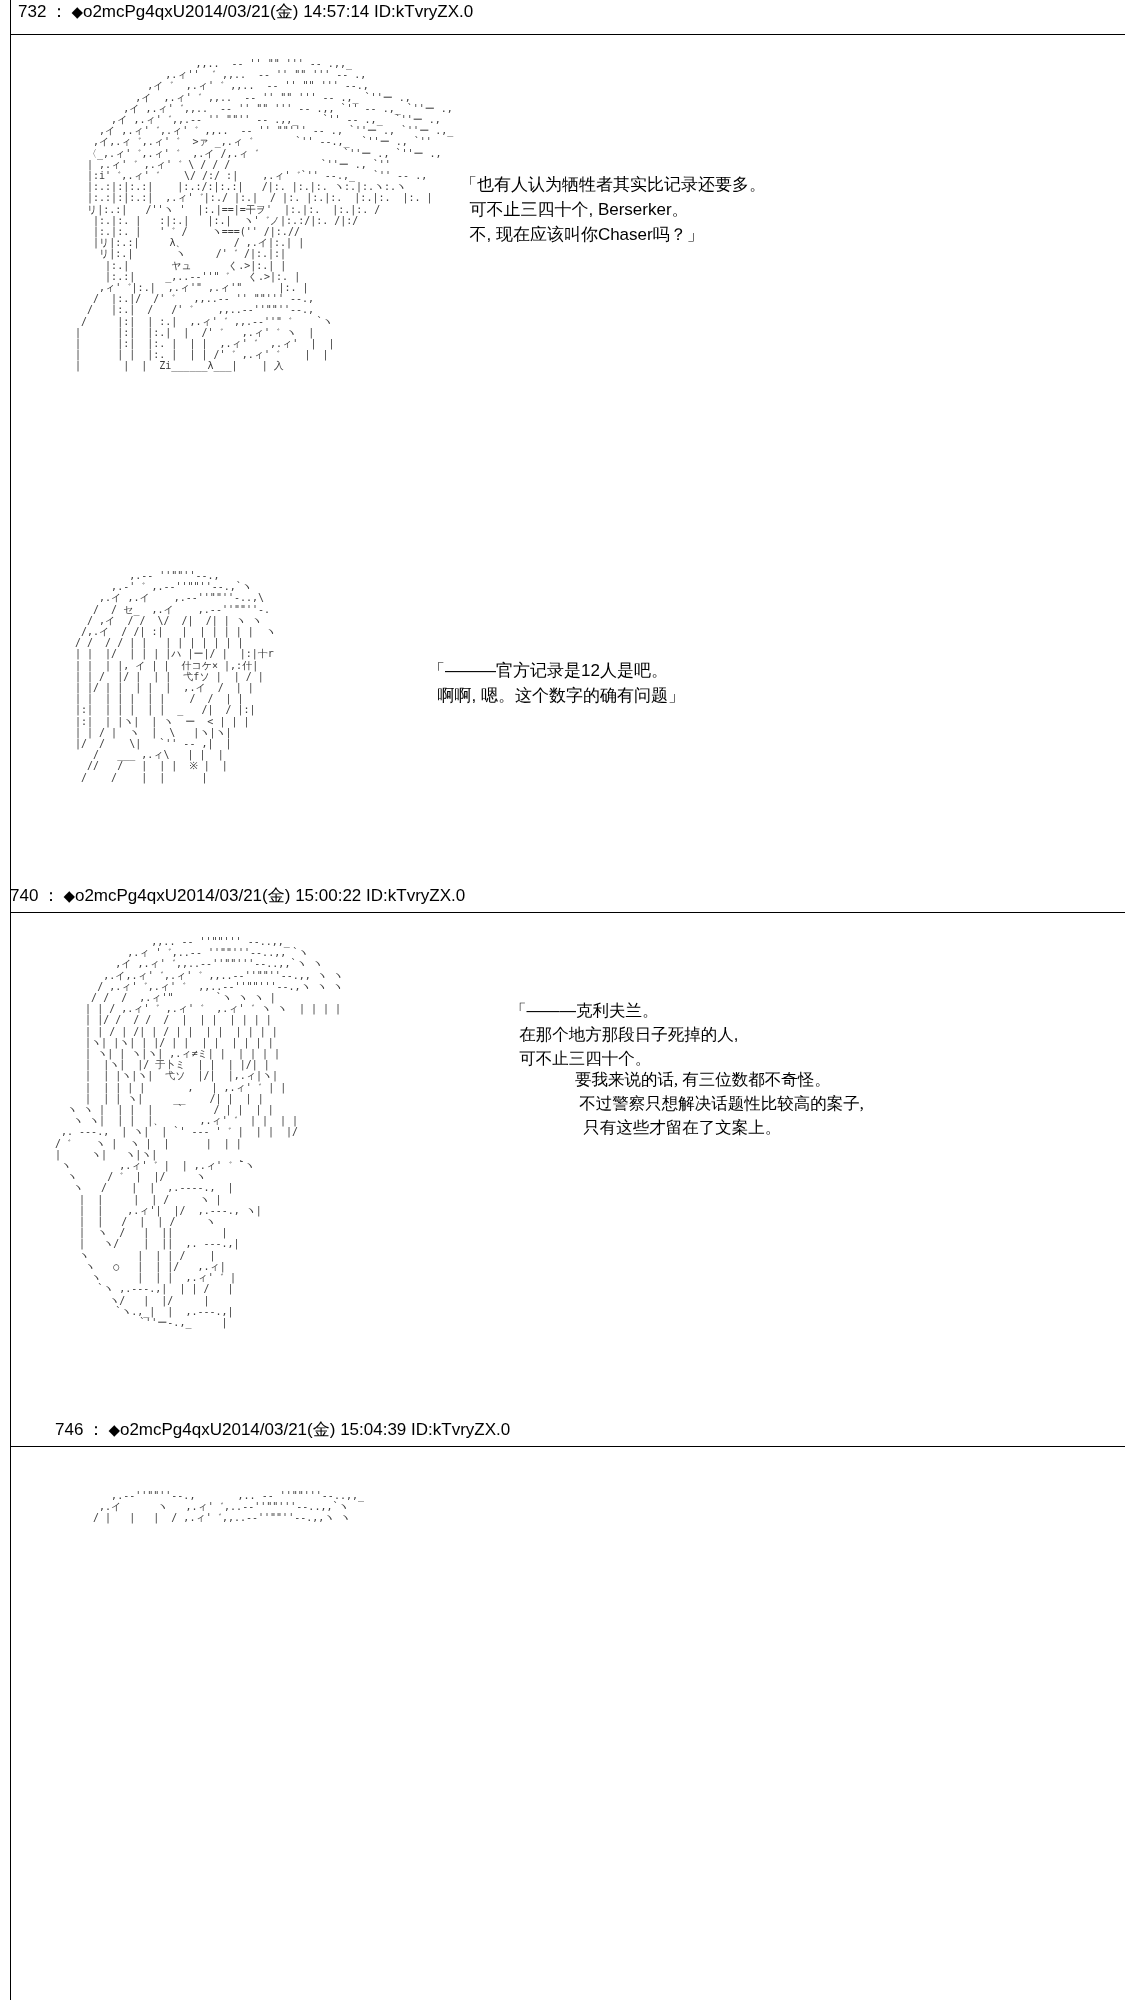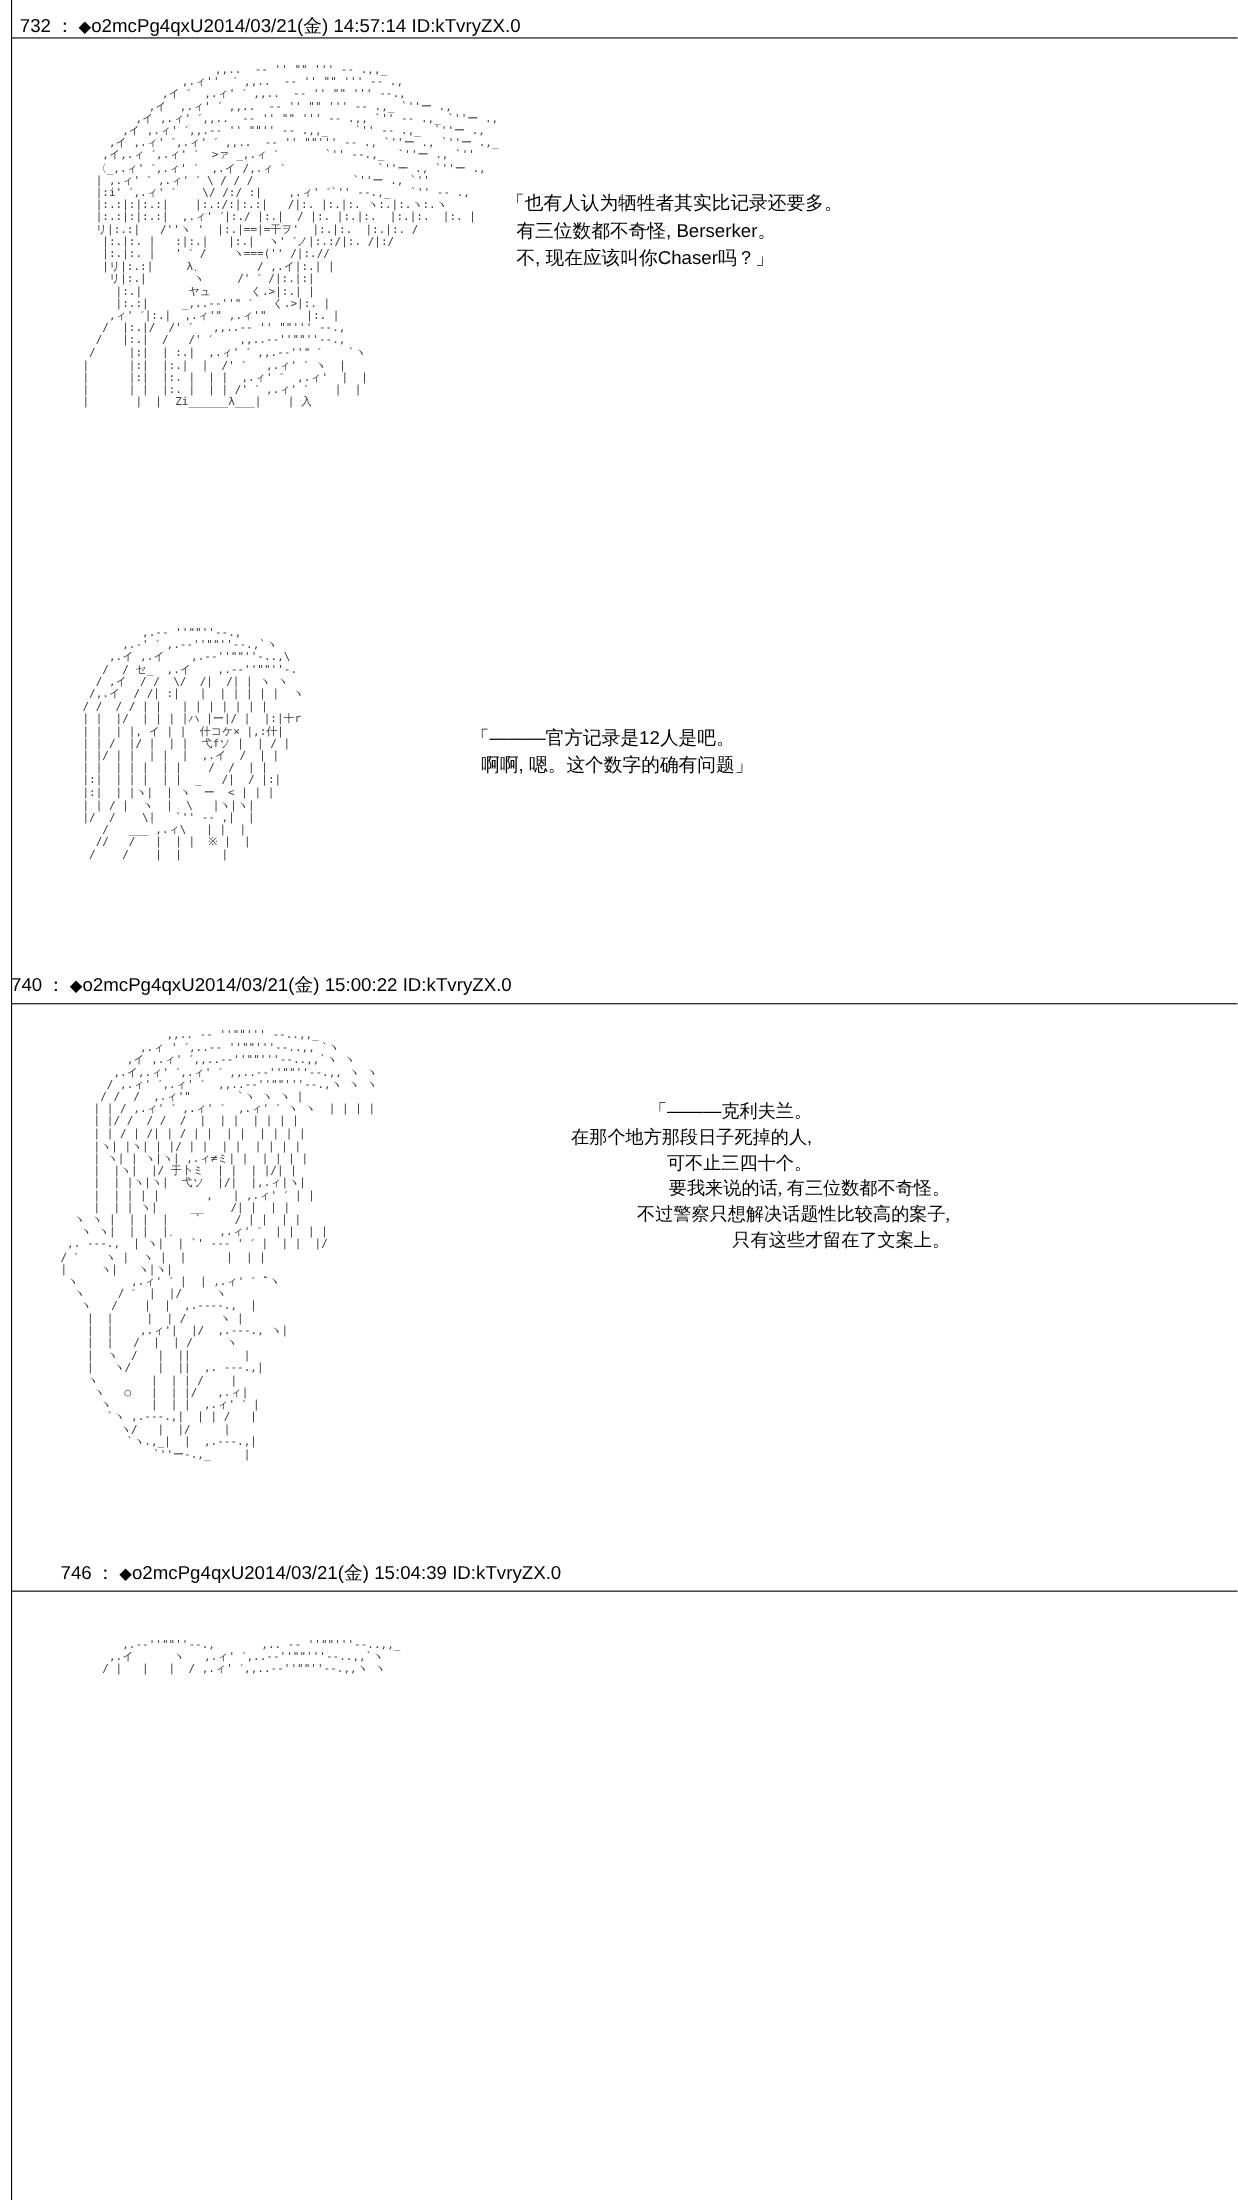--- a/index.html
+++ b/index.html
@@ -57,38 +57,37 @@
     position: absolute;
     font-family: "Liberation Sans", sans-serif;
     font-size: 17px;
     line-height: 25px;
     white-space: pre;
     color: #000;
   }
   .speech.small {
     font-size: 16.5px;
     line-height: 24px;
-    text-align: right;
   }
   .divider {
     position: absolute;
     left: 10px;
     width: 1115px;
     height: 1px;
     background: #000;
   }
 </style>
 </head>
 <body>
 
 <div class="page">
 
   <div class="left-rule"></div>
 
-  <div class="post-header" style="left:18px; top:14px;">
+  <div class="post-header" style="left:18px; top:2px;">
     <span class="num">732</span><span class="sep">：</span><span class="diamond">◆</span><span>o2mcPg4qxU</span><span>2014/03/21(金)</span> <span>14:57:14</span> <span>ID:kTvryZX.0</span>
   </div>
 
   <div class="divider" style="top:34px;"></div>
 
   <div class="aa" style="left:75px; top:58px;">                    ,,..  -‐ '' "" ''' ‐- .,,_
                ,.ィ'' ゛ ,,..  -‐ '' "" ''' ‐- .,
             ,イ゛  ,.ィ'゛ ,,..  -‐ '' "" ''' ‐-.,
           ,イ  ,.ィ'゛ ,,..  -‐ '' "" ''' ‐- .,_ `''ー ., 
         ,イ ,.ィ'゛,,..  -‐ '' "" ''' ‐- .,, `'' ‐- .,_ `''ー .,
@@ -110,21 +109,21 @@
     ,ィ'゛|:.|  ,.ィ'" ,.ィ'"      |:. |
    /  |:.|/  /'゛   ,,..-‐ '' ""''' ‐-.,
   /   |:.|  /   /'゛    ,,..-‐''""''‐-.,
  /     |:|  | :.|  ,.ィ'゛ ,,.-‐''"゛    `ヽ
 |      |:|  |:.|  |  /'゛   ,.ィ'゛ ヽ  |
 |      |:|  |:. |  | |  ,.ィ'゛  ,.ィ'  |  |
 |      | |  |:. |  | | /'゛ ,.ィ'゛    |  |
 |       |  |  Zi______λ___|    | 入</div>
 
   <div class="speech" style="left:460px; top:172px;">「也有人认为牺牲者其实比记录还要多。
-  有三位数都不奇怪, Berserker。
+  可不止三四十个, Berserker。
   不, 现在应该叫你Chaser吗？」</div>
 
   <div class="aa" style="left:75px; top:570px;">         ,.-‐ ''""''‐-.,
       ,.-'゛ ,.-‐''""''‐-.,`ヽ
     ,.イ ,.イ    ,.-‐''""''‐..,\
    /  / セ_  ,.イ    ,.-‐''""''‐.
   / ,イ  / /  \/  /|  /| | ヽ ヽ
  /,.イ  / /| :|   |  | | | | |  ヽ
 / /  / / | |   | | | | | | |
 | |  |/  | | | |ハ |ー|/ |  |:|十r

